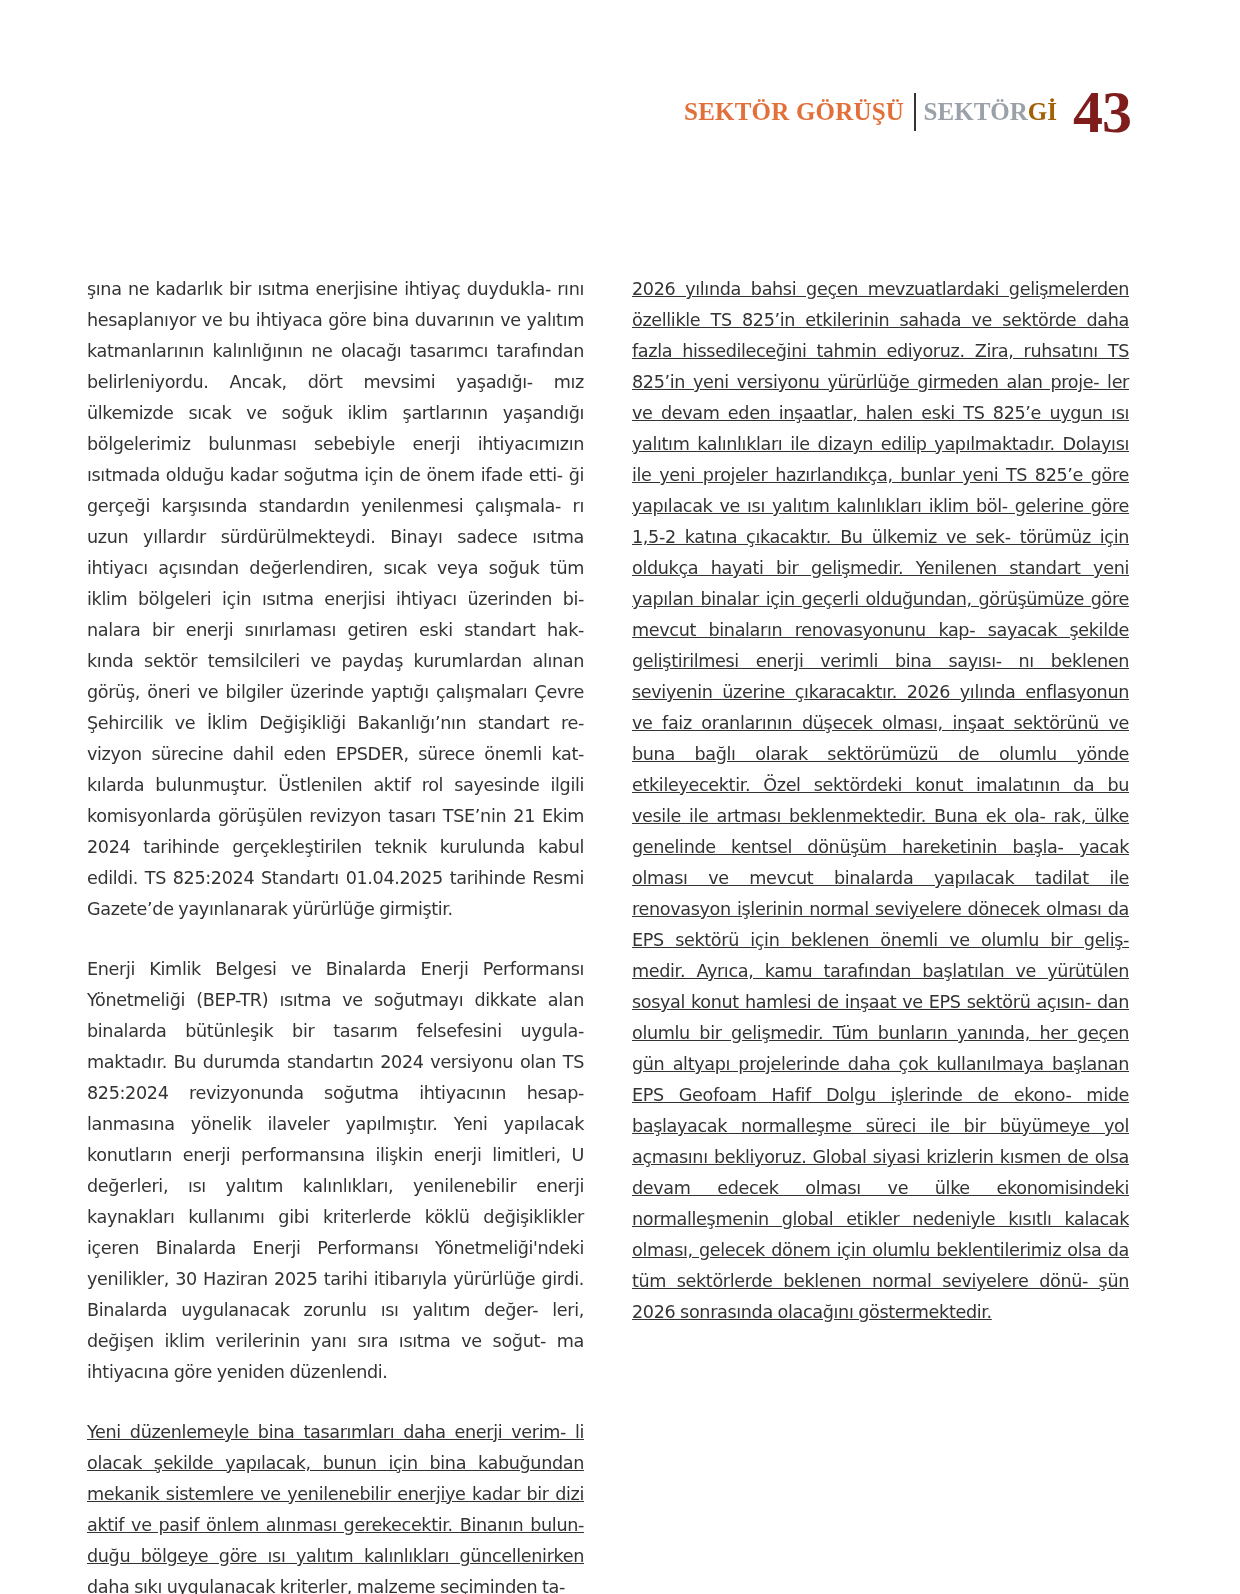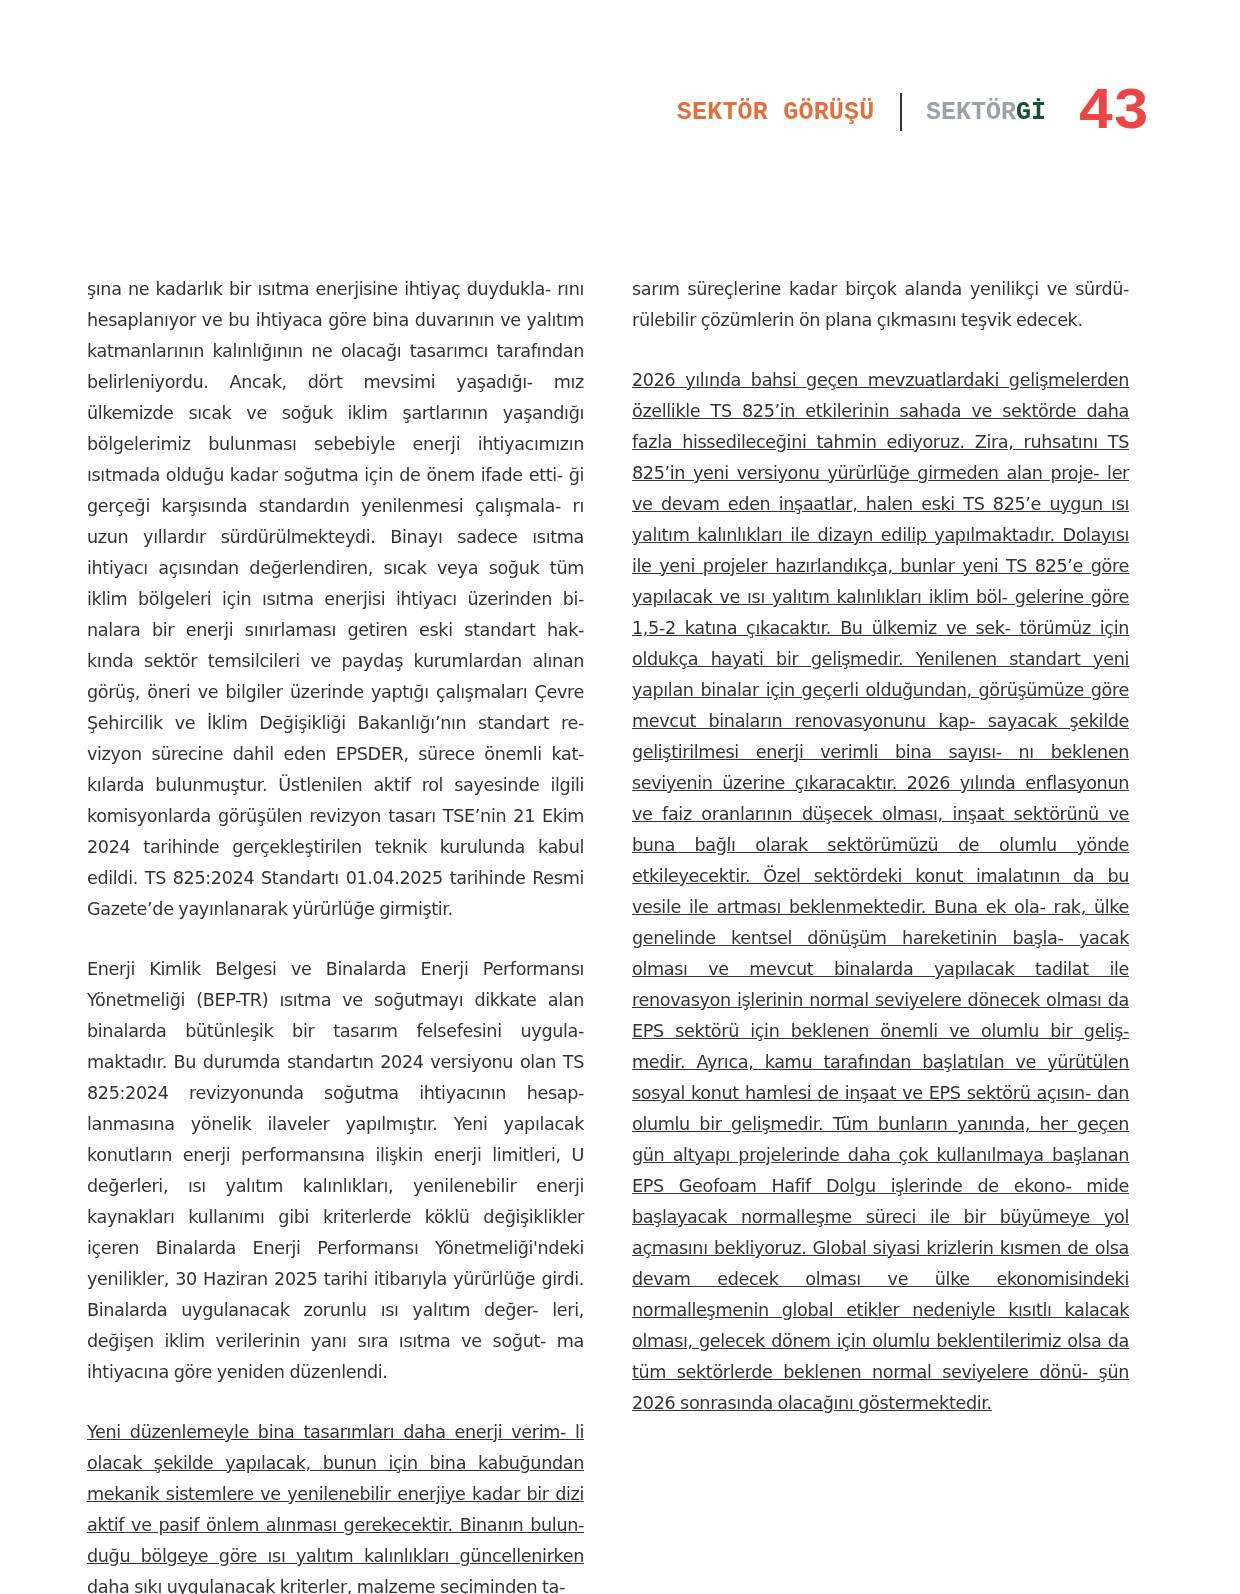--- a/index.html
+++ b/index.html
@@ -1,27 +1,27 @@
 <!DOCTYPE html>
 <html><head>
 <meta charset="utf-8">
 <style>
   html, body { margin: 0; padding: 0; background: #ffffff; }
   body { width: 1240px; height: 1594px; position: relative; overflow: hidden; }
   .header {
-    position: absolute; top: 82px; right: 92px;
+    position: absolute; top: 82px; right: 109px;
     display: flex; align-items: center;
-    font-family: Liberation Mono, monospace; font-weight: bold; gap: 16px;
+    font-family: Liberation Serif, serif; font-weight: bold;
   }
   .section-title { color: #e2703a; font-size: 25px; letter-spacing: 0.2px; }
   .divider { width: 1.5px; height: 38px; background: #333; margin: 0 8px 0 10px; }
   .mag-name { font-size: 25px; }
   .mag-gray { color: #9aa1a8; }
-  .mag-orange { color: #14532d; text-align: center; }
-  .page-num { color: #ef4444; font-size: 60px; margin-left: 16px; line-height: 1; letter-spacing: -1px; }
+  .mag-orange { color: #a16207; text-align: center; }
+  .page-num { color: #7f1d1d; font-size: 60px; margin-left: 16px; line-height: 1; letter-spacing: -1px; }
   .col {
     position: absolute; top: 274px; width: 497px;
     font-family: "DejaVu Sans", sans-serif; font-size: 17.6px; line-height: 31px;
     color: #333333; text-align: justify; letter-spacing: -0.35px; word-spacing: -0.5px;
   }
   .col-left { left: 87px; }
   .col-right { left: 632px; }
   .col p { margin: 0 0 28.9px 0; }
   .col p:last-child { margin-bottom: 0; text-decoration: underline; }
 </style>
@@ -37,15 +37,14 @@
   <span class="page-num">43</span>
 </header>
 
 <article class="col col-left">
   <p>şına ne kadarlık bir ısıtma enerjisine ihtiyaç duydukla- rını hesaplanıyor ve bu ihtiyaca göre bina duvarının ve yalıtım katmanlarının kalınlığının ne olacağı tasarımcı tarafından belirleniyordu. Ancak, dört mevsimi yaşadığı- mız ülkemizde sıcak ve soğuk iklim şartlarının yaşandığı bölgelerimiz bulunması sebebiyle enerji ihtiyacımızın ısıtmada olduğu kadar soğutma için de önem ifade etti- ği gerçeği karşısında standardın yenilenmesi çalışmala- rı uzun yıllardır sürdürülmekteydi. Binayı sadece ısıtma ihtiyacı açısından değerlendiren, sıcak veya soğuk tüm iklim bölgeleri için ısıtma enerjisi ihtiyacı üzerinden bi- nalara bir enerji sınırlaması getiren eski standart hak- kında sektör temsilcileri ve paydaş kurumlardan alınan görüş, öneri ve bilgiler üzerinde yaptığı çalışmaları Çevre Şehircilik ve İklim Değişikliği Bakanlığı’nın standart re- vizyon sürecine dahil eden EPSDER, sürece önemli kat- kılarda bulunmuştur. Üstlenilen aktif rol sayesinde ilgili komisyonlarda görüşülen revizyon tasarı TSE’nin 21 Ekim 2024 tarihinde gerçekleştirilen teknik kurulunda kabul edildi. TS 825:2024 Standartı 01.04.2025 tarihinde Resmi Gazete’de yayınlanarak yürürlüğe girmiştir.</p>
   <p>Enerji Kimlik Belgesi ve Binalarda Enerji Performansı Yönetmeliği (BEP-TR) ısıtma ve soğutmayı dikkate alan binalarda bütünleşik bir tasarım felsefesini uygula- maktadır. Bu durumda standartın 2024 versiyonu olan TS 825:2024 revizyonunda soğutma ihtiyacının hesap- lanmasına yönelik ilaveler yapılmıştır. Yeni yapılacak konutların enerji performansına ilişkin enerji limitleri, U değerleri, ısı yalıtım kalınlıkları, yenilenebilir enerji kaynakları kullanımı gibi kriterlerde köklü değişiklikler içeren Binalarda Enerji Performansı Yönetmeliği'ndeki yenilikler, 30 Haziran 2025 tarihi itibarıyla yürürlüğe girdi. Binalarda uygulanacak zorunlu ısı yalıtım değer- leri, değişen iklim verilerinin yanı sıra ısıtma ve soğut- ma ihtiyacına göre yeniden düzenlendi.</p>
   <p>Yeni düzenlemeyle bina tasarımları daha enerji verim- li olacak şekilde yapılacak, bunun için bina kabuğundan mekanik sistemlere ve yenilenebilir enerjiye kadar bir dizi aktif ve pasif önlem alınması gerekecektir. Binanın bulun- duğu bölgeye göre ısı yalıtım kalınlıkları güncellenirken daha sıkı uygulanacak kriterler, malzeme seçiminden ta-</p>
 </article>
 
 <article class="col col-right">
-  <p>sarım süreçlerine kadar birçok alanda yenilikçi ve sürdü- rülebilir çözümlerin ön plana çıkmasını teşvik edecek.</p>
   <p>2026 yılında bahsi geçen mevzuatlardaki gelişmelerden özellikle TS 825’in etkilerinin sahada ve sektörde daha fazla hissedileceğini tahmin ediyoruz.  Zira, ruhsatını TS 825’in yeni versiyonu yürürlüğe girmeden alan proje- ler ve devam eden inşaatlar, halen eski TS 825’e uygun ısı yalıtım kalınlıkları ile dizayn edilip yapılmaktadır. Dolayısı ile yeni projeler hazırlandıkça, bunlar yeni TS 825’e göre yapılacak ve ısı yalıtım kalınlıkları iklim böl- gelerine göre 1,5-2 katına çıkacaktır. Bu ülkemiz ve sek- törümüz için oldukça hayati bir gelişmedir. Yenilenen standart yeni yapılan binalar için geçerli olduğundan, görüşümüze göre mevcut binaların renovasyonunu kap- sayacak şekilde geliştirilmesi enerji verimli bina sayısı- nı beklenen seviyenin üzerine çıkaracaktır. 2026 yılında enflasyonun ve faiz oranlarının düşecek olması, inşaat sektörünü ve buna bağlı olarak sektörümüzü de olumlu yönde etkileyecektir.  Özel sektördeki konut imalatının da bu vesile ile artması beklenmektedir.  Buna ek ola- rak, ülke genelinde kentsel dönüşüm hareketinin başla- yacak olması ve mevcut binalarda yapılacak tadilat ile renovasyon işlerinin normal seviyelere dönecek olması da EPS sektörü için beklenen önemli ve olumlu bir geliş- medir.  Ayrıca, kamu tarafından başlatılan ve yürütülen sosyal konut hamlesi de inşaat ve EPS sektörü açısın- dan olumlu bir gelişmedir. Tüm bunların yanında, her geçen gün altyapı projelerinde daha çok kullanılmaya başlanan EPS Geofoam Hafif Dolgu işlerinde de ekono- mide başlayacak normalleşme süreci ile bir büyümeye yol açmasını bekliyoruz. Global siyasi krizlerin kısmen de olsa devam edecek olması ve ülke ekonomisindeki normalleşmenin global etikler nedeniyle kısıtlı kalacak olması, gelecek dönem için olumlu beklentilerimiz olsa da tüm sektörlerde beklenen normal seviyelere dönü- şün 2026 sonrasında olacağını göstermektedir.</p>
 </article>
 
 </body></html>

